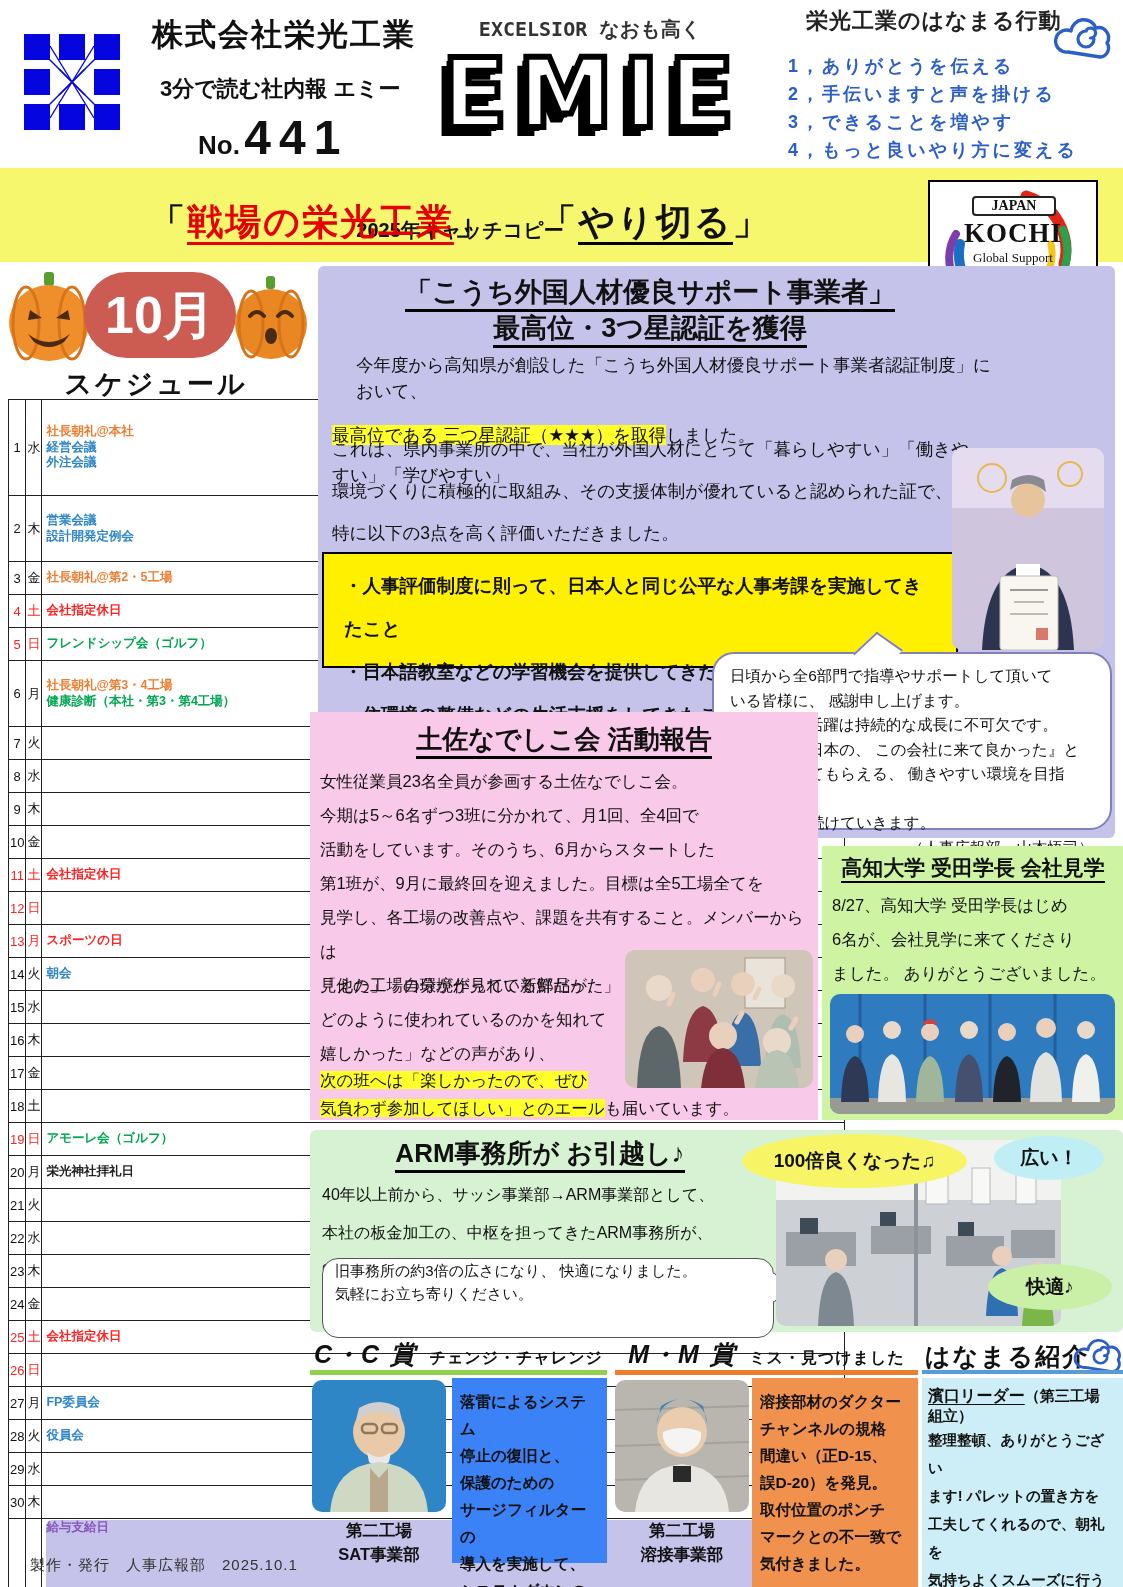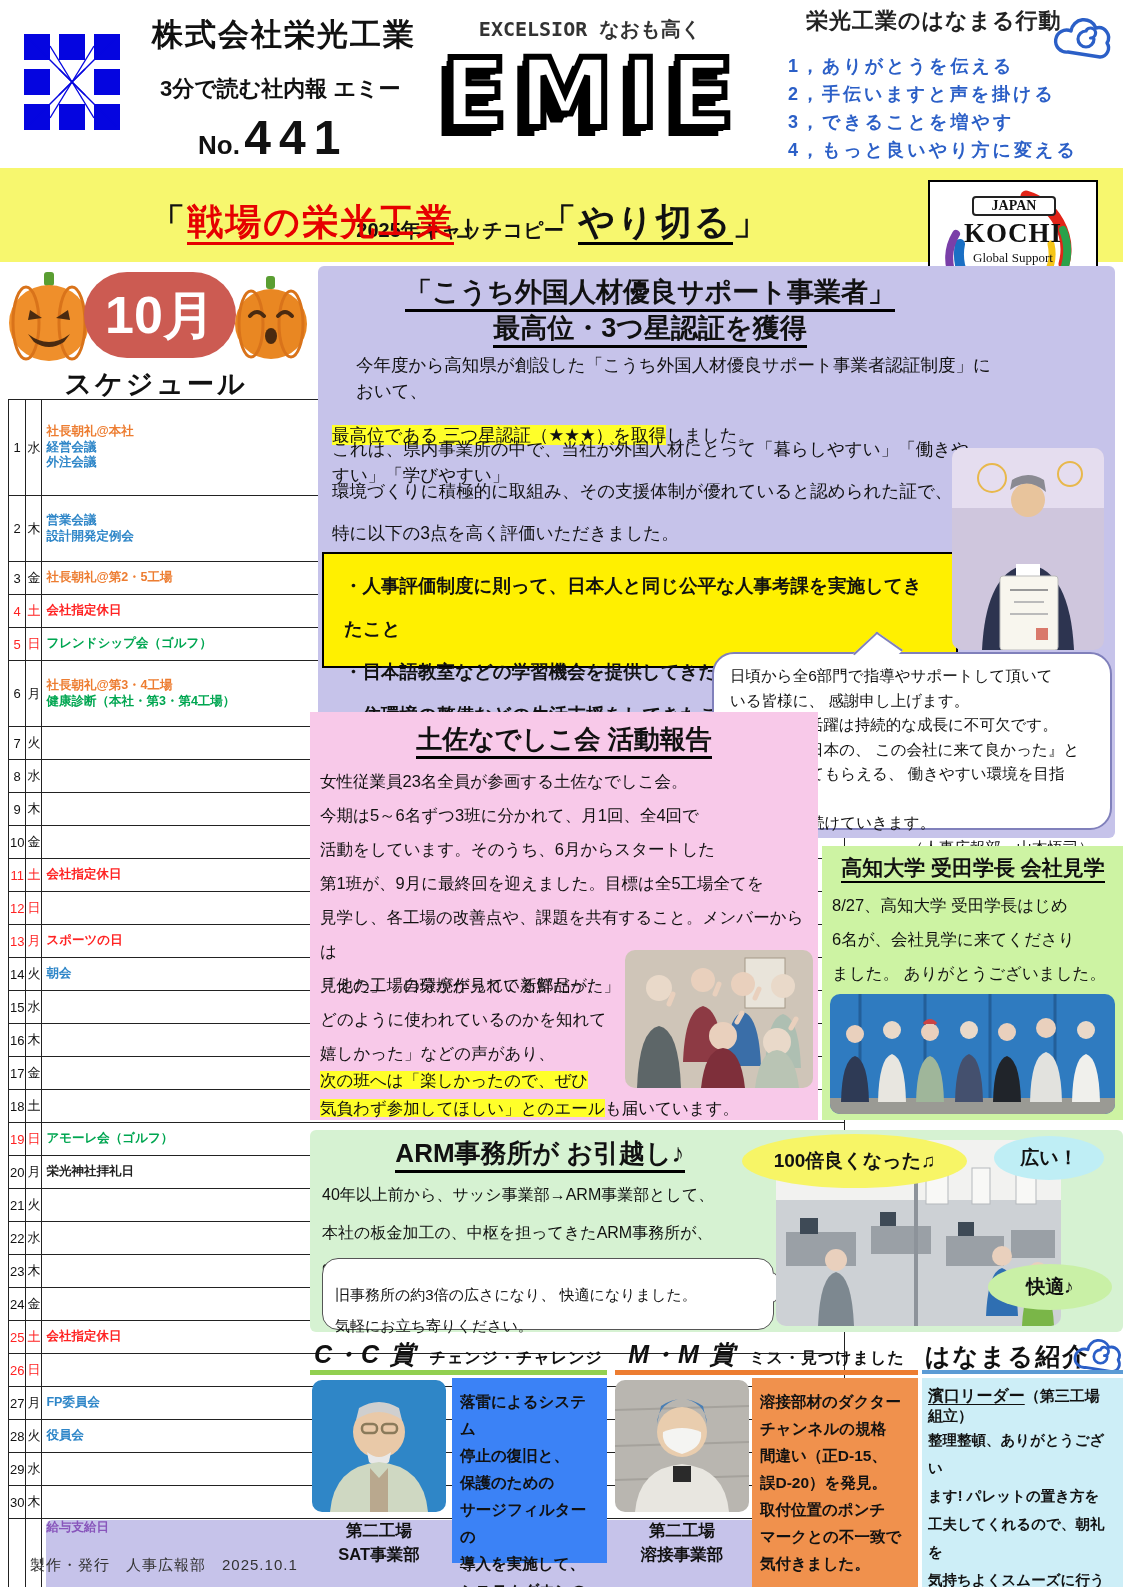--- a/index.html
+++ b/index.html
@@ -86,22 +86,22 @@
   .kbox{left:822px;top:846px;width:301px;height:274px;background:#cdf3a3;}
   .k-title{left:828px;top:854px;width:290px;text-align:center;font-size:21px;font-weight:bold;}
   .k-title span{border-bottom:2.5px solid #000;padding-bottom:2px;}
   .k-body{left:832px;top:888px;width:285px;font-size:16.5px;line-height:34px;}
 
   
   .arm{left:310px;top:1130px;width:813px;height:202px;background:#d6f2d2;border-radius:6px;}
   .arm-title{left:330px;top:1136px;width:420px;text-align:center;font-size:26px;font-weight:bold;}
   .arm-title span{border-bottom:3px solid #000;padding-bottom:2px;}
   .arm-body{left:322px;top:1176px;width:450px;font-size:16px;line-height:38px;}
-  .arm-bubble{left:322px;top:1258px;width:452px;height:72px;background:#fff;border:1.6px solid #555;
-              border-radius:16px;box-sizing:border-box;padding:20px 12px;font-size:15px;line-height:31px;}
+  .arm-bubble{left:322px;top:1258px;width:452px;height:80px;background:#fff;border:1.6px solid #555;
+              border-radius:16px;box-sizing:border-box;padding:0 12px;font-size:15px;line-height:23px;}
   .arm-bubble-tail{position:absolute;right:-12px;top:18px;width:20px;height:20px;background:#fff;
                    border-right:1.6px solid #555;border-top:1.6px solid #555;transform:rotate(45deg);}
   .callout{position:absolute;border-radius:50%;text-align:center;font-weight:bold;z-index:5;}
   .co-yellow{left:742px;top:1134px;width:225px;height:54px;background:#f7f566;font-size:19px;line-height:54px;}
   .co-wide{left:994px;top:1136px;width:110px;height:44px;background:#bfeef5;font-size:19px;line-height:44px;}
   .co-comfort{left:988px;top:1264px;width:124px;height:46px;background:#c9f0a6;font-size:19px;line-height:46px;}
 
   
   .aw-head{top:1338px;font-weight:bold;text-align:center;}
   .aw-main{font-size:25px;font-style:italic;letter-spacing:2px;}

